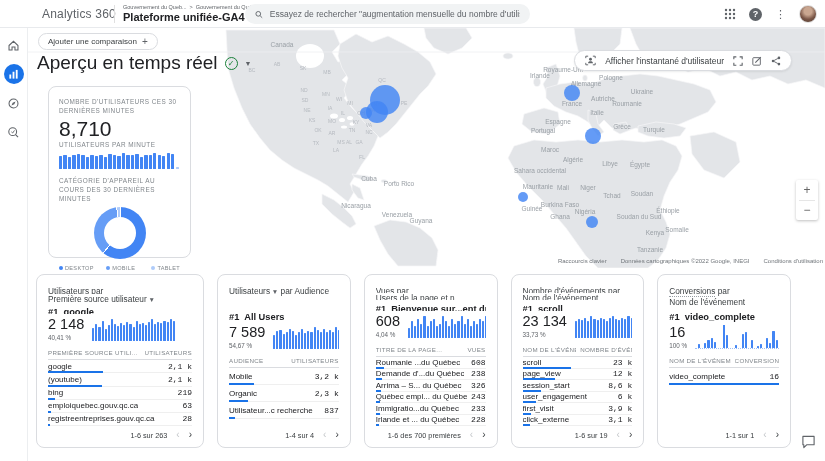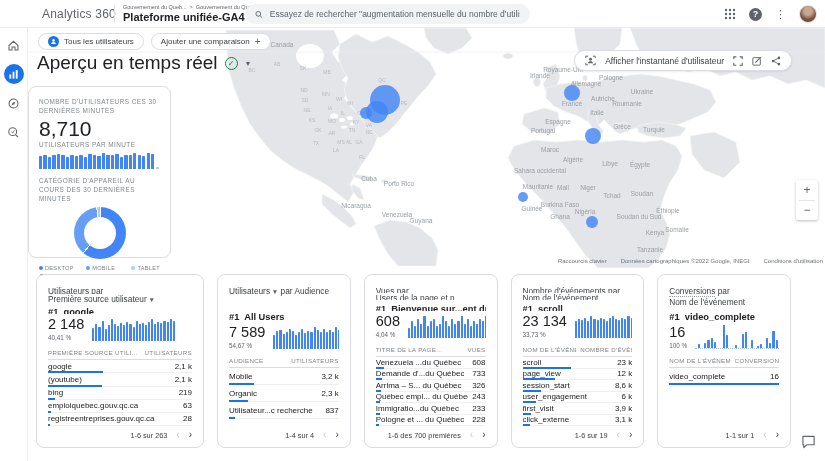--- a/index.html
+++ b/index.html
@@ -63,21 +63,21 @@
   .page-title { font-size:19px; color:#202124; font-weight:400; }
   .check-badge { width:13px; height:13px; border-radius:50%; border:1.3px solid #188038; color:#188038;
                  font-size:8px; display:flex; align-items:center; justify-content:center; }
   .snapshot-pill { position:absolute; right:33px; top:50px; height:21px; background:#fff; border:1px solid #dadce0;
                    border-radius:11px; box-shadow:0 1px 2px rgba(60,64,67,.1); display:flex; align-items:center;
                    gap:9px; padding:0 10px; z-index:20; }
   .snapshot-pill .lbl { font-size:8.5px; color:#3c4043; }
 
   
   .card { background:#fff; border:1px solid #dadce0; border-radius:8px; }
-  .kpi { position:absolute; left:28px; top:86px; width:143px; height:172px; z-index:20; padding:10px 10px 8px; }
+  .kpi { position:absolute; left:48px; top:86px; width:143px; height:172px; z-index:20; padding:10px 10px 8px; }
   .kpi .lab { font-size:6.4px; letter-spacing:.45px; color:#80868b; line-height:9px; }
   .kpi .big { font-size:21px; color:#202124; margin:2px 0 0; line-height:23px; }
   .bars { display:flex; align-items:flex-end; gap:1.2px; height:17px; margin-top:3px; }
   .bars i { width:3.3px; background:#4285f4; border-radius:.5px; }
   .bars i:last-child { background:#aecbfa; }
   .donut-row { display:flex; justify-content:center; margin-top:4px; }
   .donut { width:52px; height:52px; border-radius:50%; position:relative; }
   .donut::after { content:""; position:absolute; inset:10px; background:#fff; border-radius:50%; }
   .legend { display:flex; justify-content:space-between; margin-top:6px; }
   .leg-item { display:flex; flex-direction:column; gap:1px; }
@@ -98,21 +98,21 @@
   .mc-pct { font-size:6.3px; color:#5f6368; margin-top:2px; }
   .spark { flex:1; height:24px; display:flex; align-items:flex-end; gap:1px; overflow:hidden; }
   .spark.dotted-base { border-bottom:1px dotted #9fc0f7; }
   .spark i { width:2.1px; background:#4285f4; flex:none; border-radius:.5px; }
   .mc-thead { display:flex; justify-content:space-between; font-size:6.2px; letter-spacing:.3px; color:#80868b;
               border-bottom:1px solid #dadce0; padding-bottom:3px; margin-top:8px; gap:4px; }
   .mc-thead span { white-space:nowrap; overflow:hidden; }
   .mc-row { position:relative; display:flex; justify-content:space-between; align-items:center;
             height:17px; border-bottom:1px solid #efefef; font-size:8px; color:#202124; gap:4px; }
   .mc-row .nm { white-space:nowrap; overflow:hidden; }
-  .mc-row .vl { color:#202124; white-space:nowrap; }
+  .mc-row .vl { color:#202124; white-space:nowrap;font-family:Liberation Mono, monospace; }
   .mc-row .bar { position:absolute; left:0; bottom:-1px; height:2px; background:#1a73e8; max-width:100%; }
   .mc-pag { margin-top:auto; display:flex; justify-content:flex-end; align-items:center; gap:9px;
             font-size:7.3px; color:#3c4043; padding-top:4px; }
   .chev { font-size:10px; line-height:10px; color:#3c4043; cursor:pointer; }
   .chev.dis { color:#c4c7ca; }
 
   .feedback { position:absolute; right:9px; bottom:8px; z-index:30; }
 
   .icon { display:inline-flex; }
 </style>
@@ -321,29 +321,20 @@
     </div>
     <div class="map-attr">
       <span>Raccourcis clavier</span>
       <span>Données cartographiques ©2022 Google, INEGI</span>
       <span>Conditions d'utilisation</span>
     </div>
   </div>
 
   <div class="chips-row">
     <div class="chip">
-      <span class="disc">
-        <svg width="7" height="7" viewBox="0 0 10 10">
-            <circle cx="5" cy="3.4" r="1.8" fill="#fff"></circle>
-            <path d="M1.6 8.6 C1.6 6.6 3.1 5.6 5 5.6 C6.9 5.6 8.4 6.6 8.4 8.6 Z" fill="#fff"></path>
-          </svg>
-      </span>
-      <span>Tous les utilisateurs</span>
-    </div>
-    <div class="chip">
       <span>Ajouter une comparaison</span>
       <span class="plus">+</span>
     </div>
   </div>
 
   <div class="title-row">
     <h1 class="page-title">Aperçu en temps réel</h1>
     <span class="check-badge">✓</span>
     <span class="caret">▼</span>
   </div>
@@ -603,46 +594,46 @@
             <i style="height: 19px;"></i>
             <i style="height: 17px;"></i>
             <i style="height: 22px;"></i>
           </div>
         </div>
         <div class="mc-thead">
           <span>TITRE DE LA PAGE...</span>
           <span>VUES</span>
         </div>
         <div class="mc-row">
-          <span class="nm">Venezuela ...du Québec</span>
+          <span class="nm">Roumanie ...du Québec</span>
           <span class="vl">608</span>
           <i class="bar" style="width: 8px;"></i>
         </div>
         <div class="mc-row">
           <span class="nm">Demande d'...du Québec</span>
-          <span class="vl">733</span>
+          <span class="vl">238</span>
           <i class="bar" style="width: 6px;"></i>
         </div>
         <div class="mc-row">
           <span class="nm">Arrima – S... du Québec</span>
           <span class="vl">326</span>
           <i class="bar" style="width: 5px;"></i>
         </div>
         <div class="mc-row">
           <span class="nm">Québec empl... du Québec</span>
           <span class="vl">243</span>
           <i class="bar" style="width: 4px;"></i>
         </div>
         <div class="mc-row">
           <span class="nm">Immigratio...du Québec</span>
           <span class="vl">233</span>
           <i class="bar" style="width: 4px;"></i>
         </div>
         <div class="mc-row">
-          <span class="nm">Pologne et ... du Québec</span>
+          <span class="nm">Irlande et ... du Québec</span>
           <span class="vl">228</span>
           <i class="bar" style="width: 3px;"></i>
         </div>
         <div class="mc-pag">
           <span>1-6 des 700 premières</span>
           <span class="chev dis">‹</span>
           <span class="chev">›</span>
         </div>
       </section>
       <section class="card mcard">

